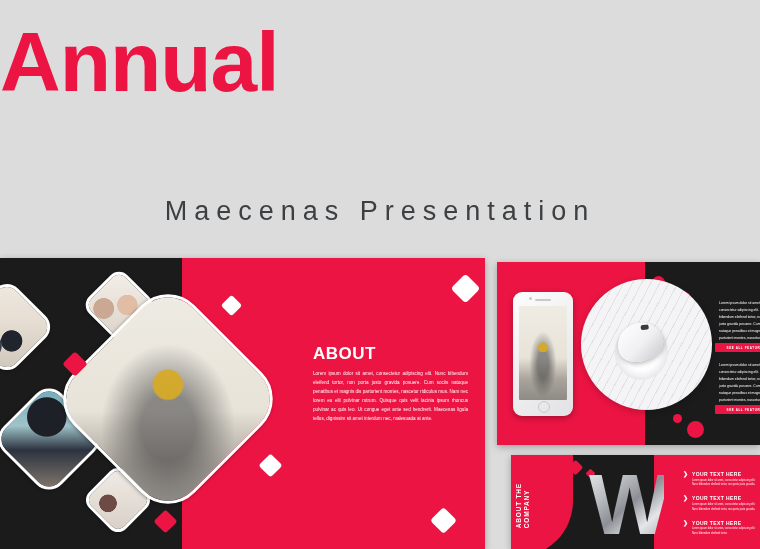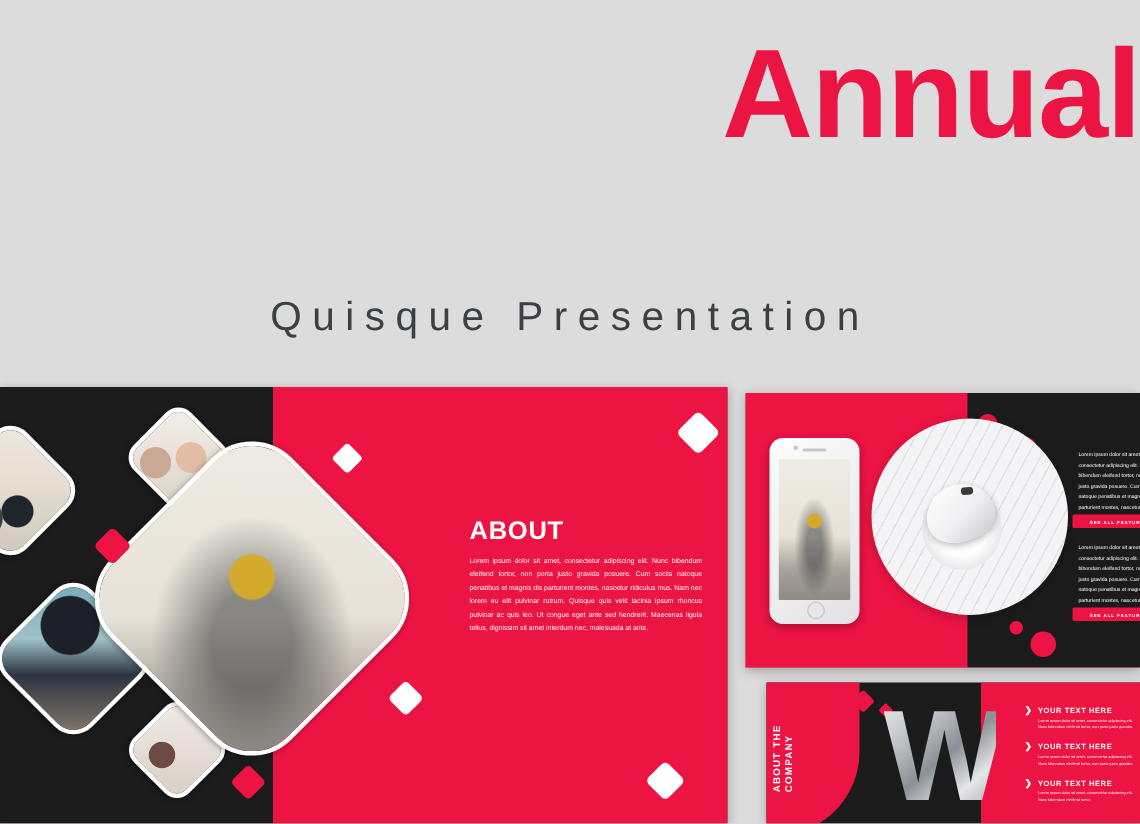--- a/index.html
+++ b/index.html
@@ -8,40 +8,40 @@
     background:#dcdcdc;
     font-family:"Liberation Sans", sans-serif;
     position:relative;
   }
   .stage{position:absolute;inset:0;width:760px;height:549px;background:#dcdcdc;}
 
   
   .hero{position:absolute;left:0;top:0;width:760px;height:250px;}
   .hero-title{
     position:absolute;left:0;right:0;top:22px;
-    text-align:right;
+    text-align:left;
     color:#ec1443;
     font-weight:bold;
     font-size:84px;
     line-height:0.96;
     letter-spacing:-1px;
     white-space:nowrap;
   }
   .hero-title .l2{display:block;letter-spacing:-2px;}
   .hero-sub{
     position:absolute;left:0;right:0;top:196px;
     text-align:center;
     color:#3c4043;
     font-size:27px;
     letter-spacing:7px;
     white-space:nowrap;
   }
 
   
-  .slide{position:absolute;overflow:hidden;background:#7f1d1d;}
+  .slide{position:absolute;overflow:hidden;background:#a21caf;}
 
   
   #slide1{left:0;top:258px;width:485px;height:291px;}
   .s1-black{position:absolute;left:0;top:0;width:182px;height:100%;background:#1b1b1b;}
   .s1-red{position:absolute;left:182px;top:0;right:0;height:100%;background:#ec1443;}
 
   .diamond{
     position:absolute;
     transform:rotate(45deg);
     border-radius:22%;
@@ -157,21 +157,21 @@
 </style>
 </head>
 <body>
 
 <div class="stage">
 
   <div class="hero">
     <div class="hero-title">
       <span>Annual</span>
     </div>
-    <div class="hero-sub">Quisque Presentation</div>
+    <div class="hero-sub">Maecenas Presentation</div>
   </div>
 
   <div class="slide shadow" id="slide1">
     <div class="s1-black"></div>
     <div class="s1-red"></div>
 
     <div class="diamond framed" style="left:-28px;top:34px;width:70px;height:70px;">
       <div class="inner ph-office"></div>
     </div>
     <div class="diamond framed" style="left:92px;top:20px;width:54px;height:54px;">

